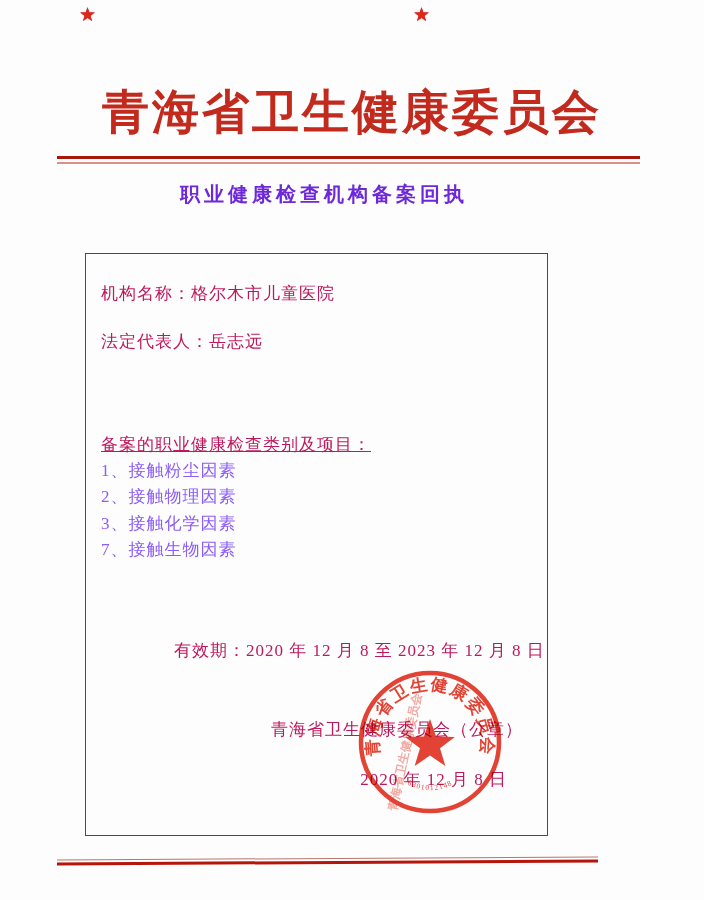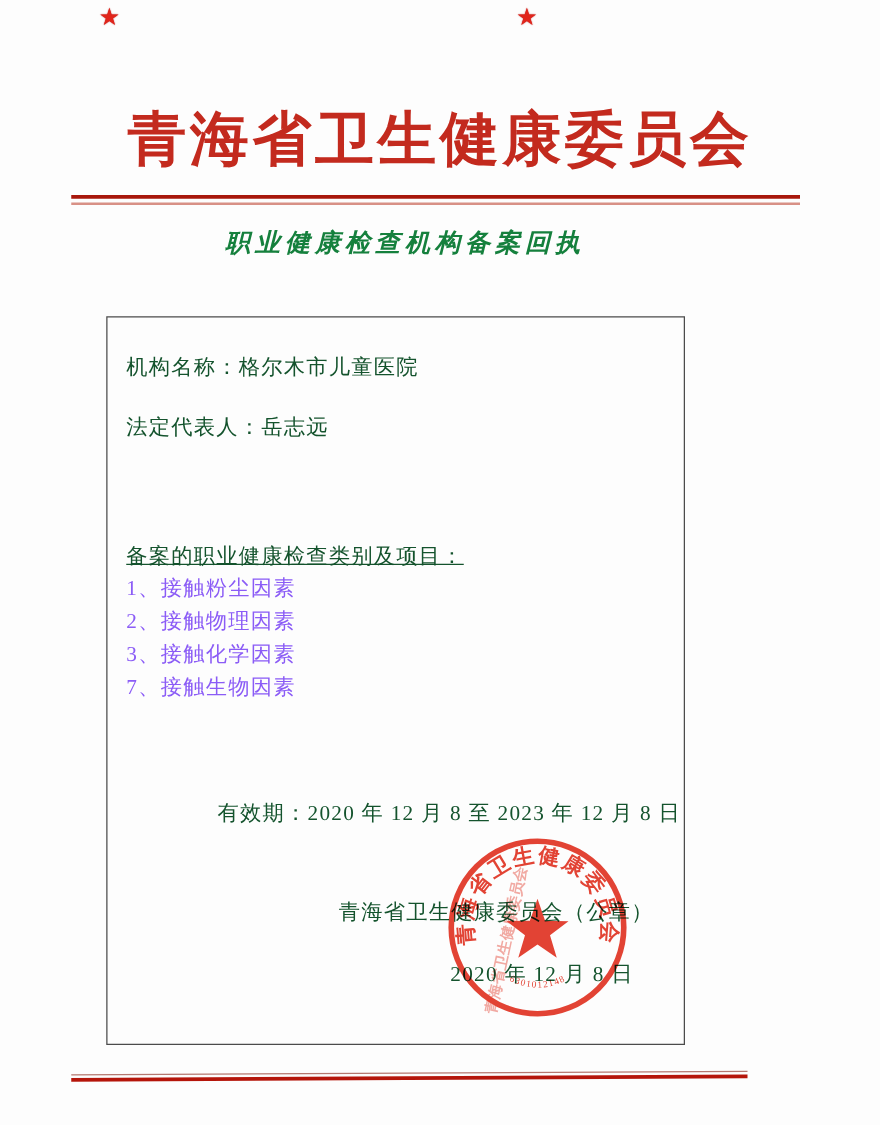--- a/index.html
+++ b/index.html
@@ -16,31 +16,31 @@
     position:absolute;top:80px;left:0;width:704px;text-align:center;
     font-size:47px;font-weight:bold;color:#c32a1e;letter-spacing:3px;
     margin:0;line-height:1.4;
   }
   .rule-header{
     position:absolute;top:156px;left:57px;width:583px;height:3px;
     border-top:3px solid #a8170c;border-bottom:2px solid #d89186;
   }
   .doc-title{
     position:absolute;top:181px;left:0;width:648px;text-align:center;
-    font-size:20px;font-weight:bold;color:#15803d;letter-spacing:4px;margin:0;font-style:italic;
+    font-size:20px;font-weight:bold;color:#6d28d9;letter-spacing:4px;margin:0;
   }
   .serial-line{
     position:absolute;top:229px;left:95px;font-size:17px;color:#2f2f2f;
     letter-spacing:1px;white-space:pre;
   }
   .form-box{
     position:absolute;left:85px;top:253px;width:463px;height:583px;
     border:1px solid #4b4b4b;box-sizing:border-box;
   }
-  .form-line{position:absolute;left:15px;font-size:17px;color:#14532d;letter-spacing:1px;}
+  .form-line{position:absolute;left:15px;font-size:17px;color:#be185d;letter-spacing:1px;}
   .line-org{top:28px;}
   .line-legal{top:76px;}
   .line-addr{top:124px;}
   .line-heading{top:179px;text-decoration:underline;}
   .cat-list{position:absolute;left:15px;top:204px;margin:0;padding:0;list-style:none;}
   .cat-list li{font-size:17px;line-height:26.3px;color:#8b5cf6;letter-spacing:1px;}
   .line-validity{left:88px;top:385px;}
   .line-issuer{left:auto;right:24px;top:464px;text-align:center;}
   .line-date{left:auto;right:40px;top:514px;text-align:right;}
   .seal{

